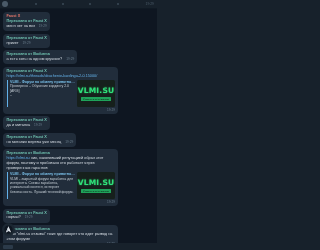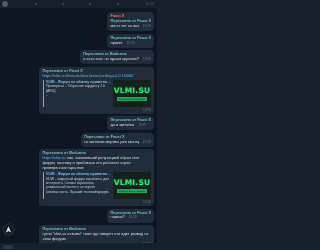--- a/index.html
+++ b/index.html
@@ -30,21 +30,21 @@
   .topbar-dots { flex: 1; display: flex; justify-content: space-around; padding: 0 14px; }
   .topbar-dot { width: 2px; height: 2px; border-radius: 50%; background: #3b4a57; }
   .topbar-time { font-size: 3.4px; color: #4b5b69; margin-right: 3px; }
 
   
   .chat {
     position: absolute; top: 9px; left: 0;
     width: 157px; height: 241px;
     padding: 2px 0 0 0;
   }
-  .msg-row { display: flex; padding: 1.2px 3px 1.2px 3px; justify-content: flex-end; }
+  .msg-row { display: flex; padding: 1.2px 3px 1.2px 3px; }
   .bubble {
     background: #212d3b;
     border-radius: 4px;
     padding: 2px 3px 2.4px 3.5px;
     max-width: 112px;
     position: relative;
   }
   .bubble.wide { max-width: 115px; }
   .sender {
     font-size: 3.8px; line-height: 4.6px;

